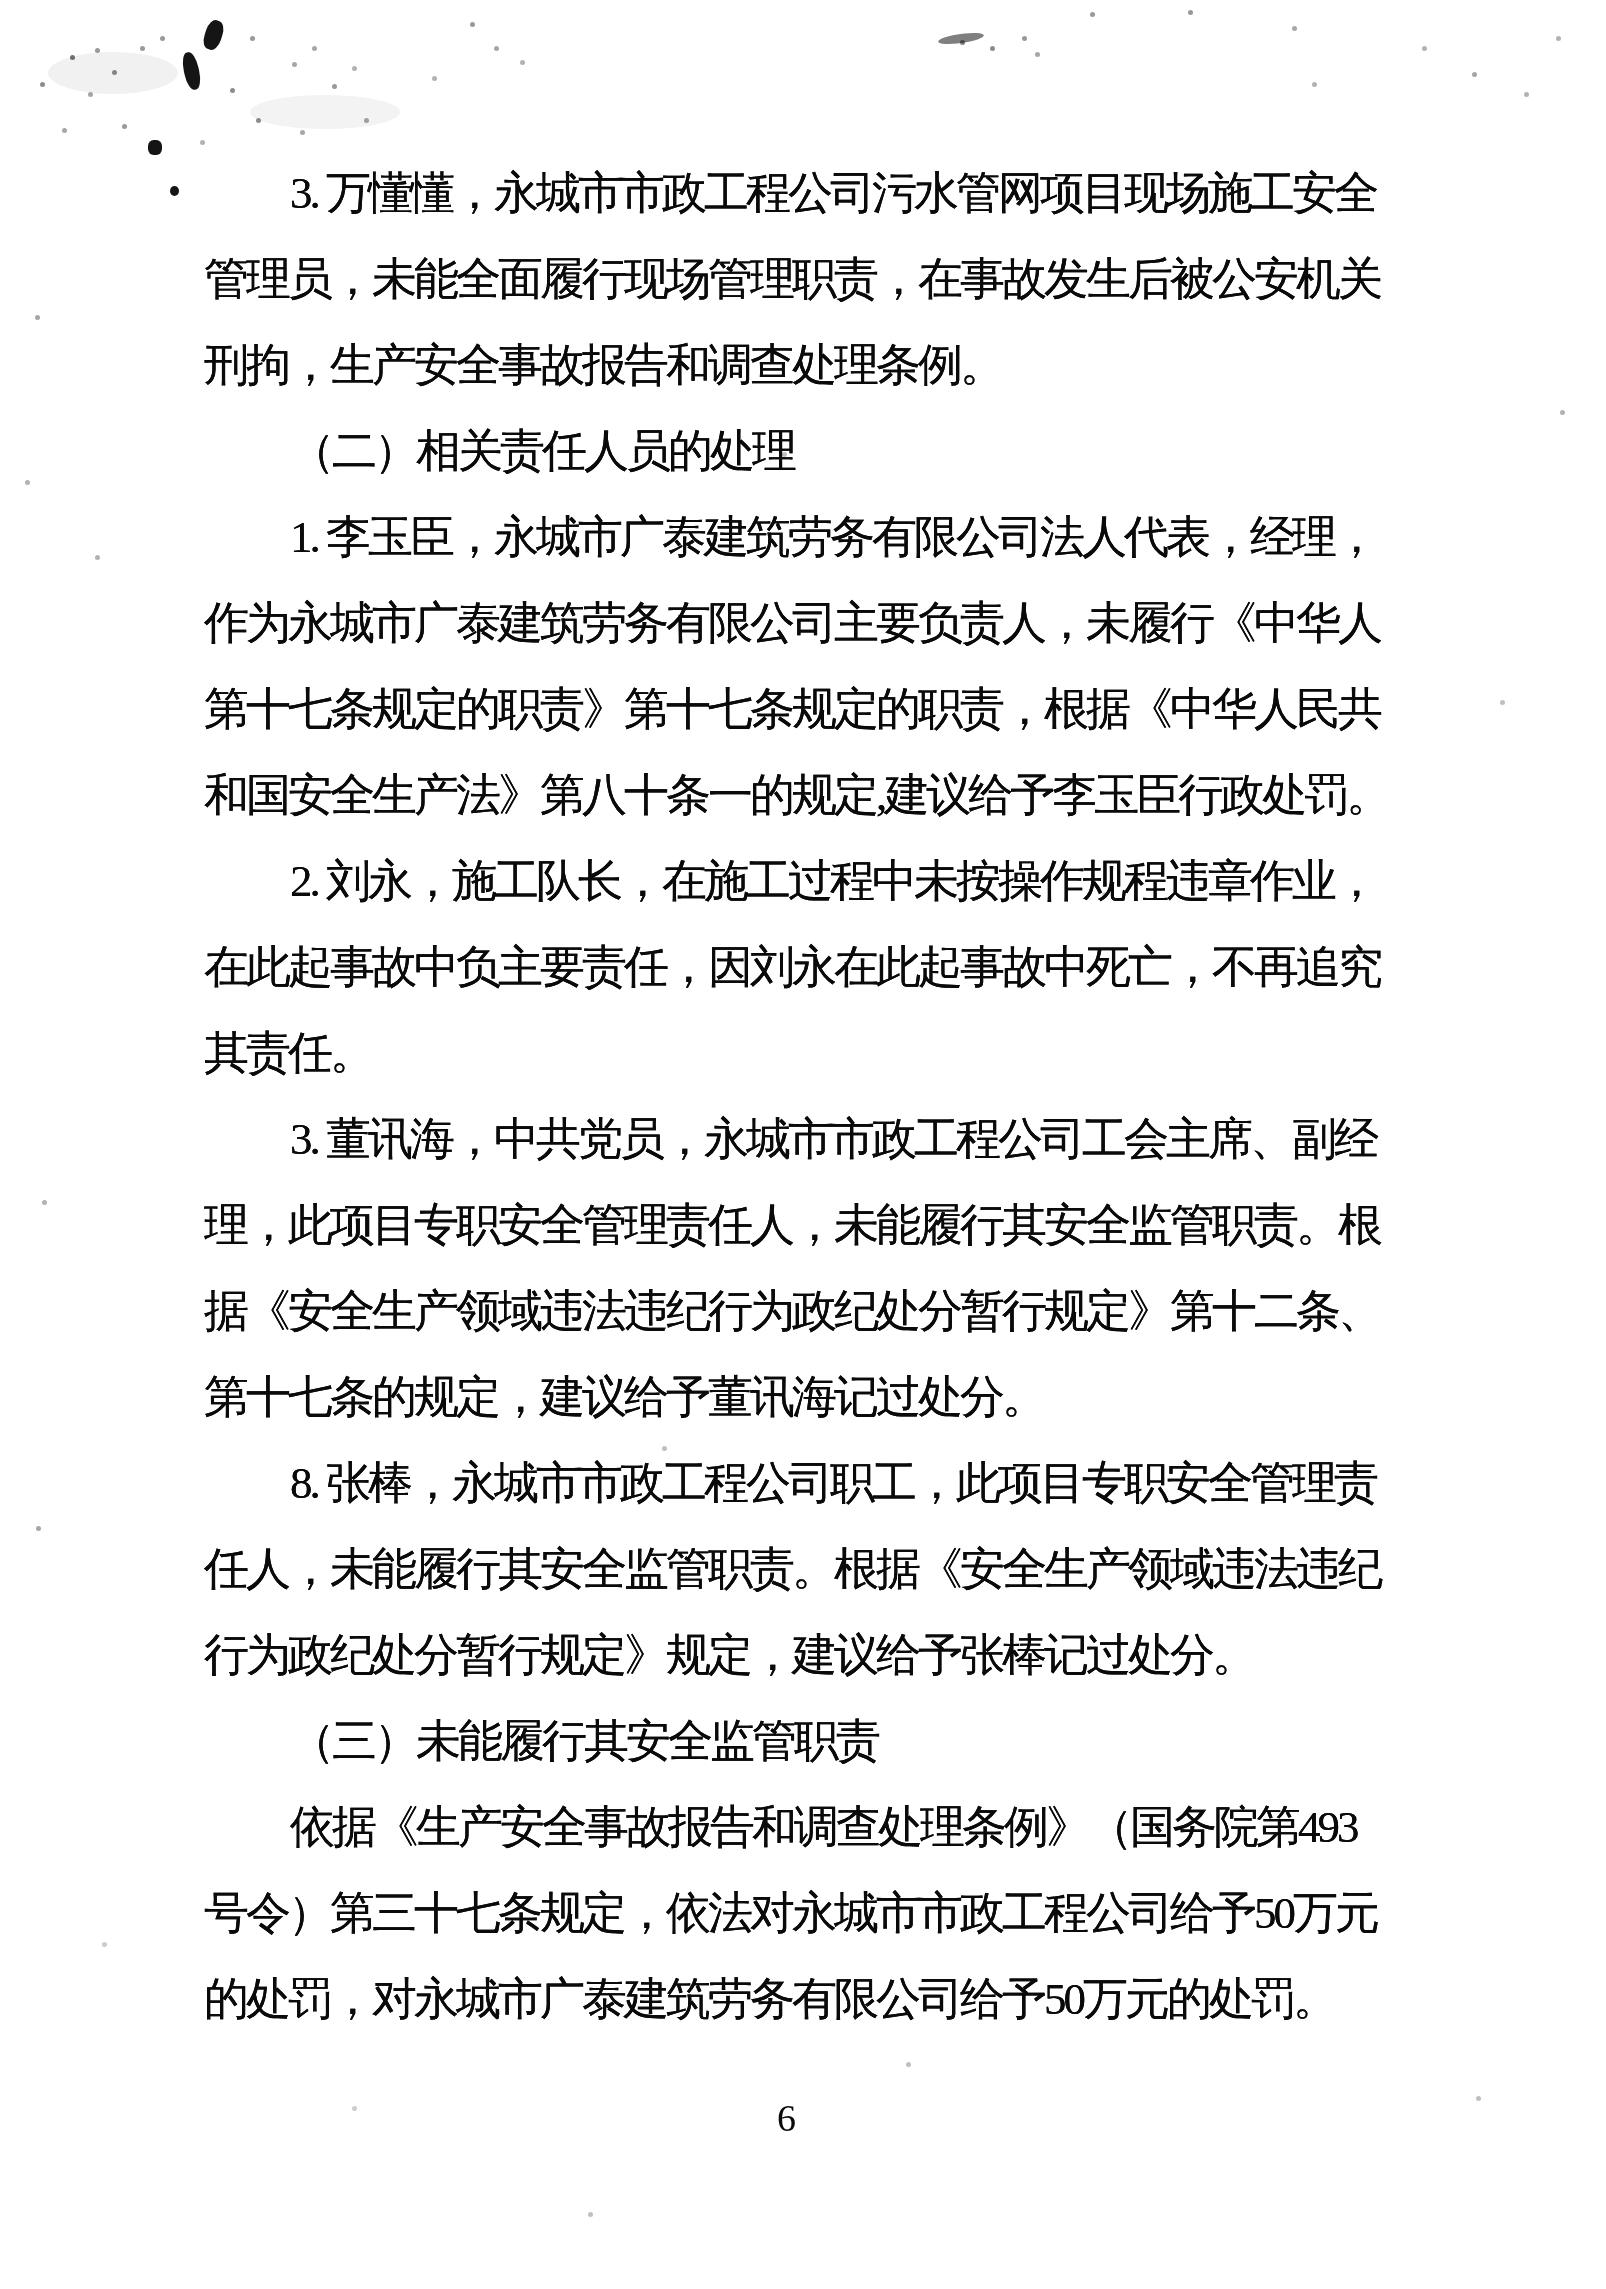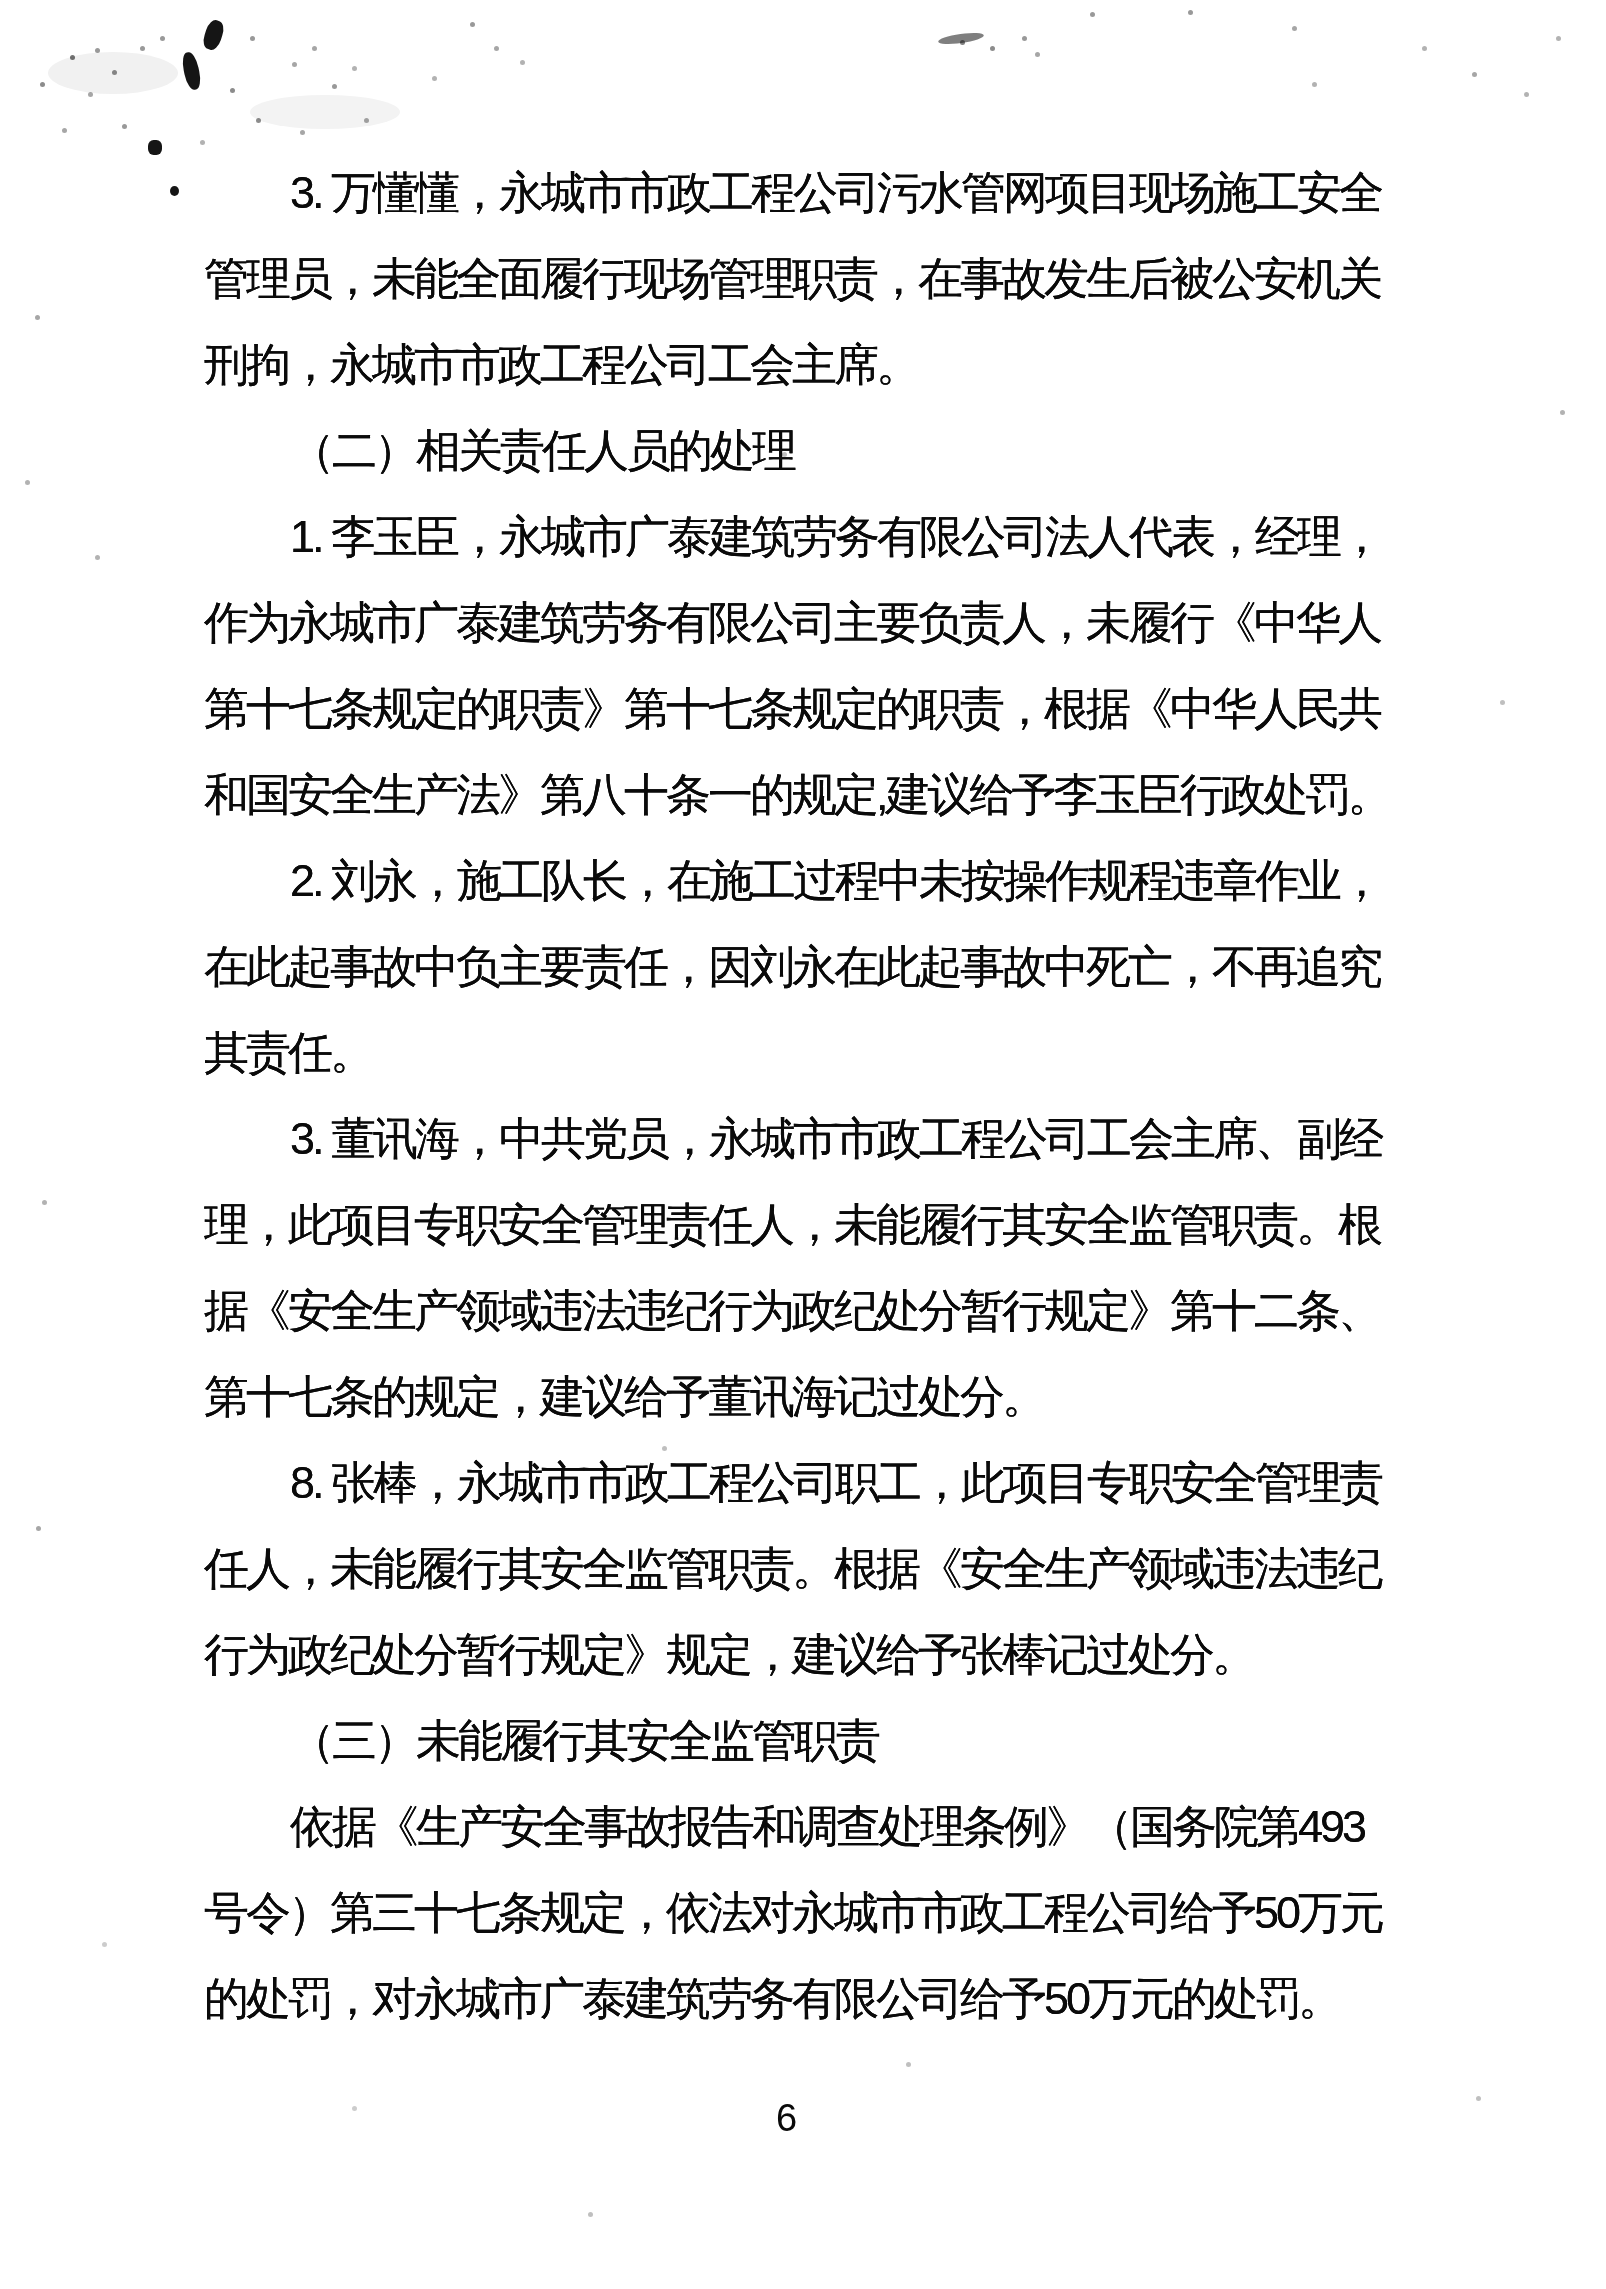--- a/index.html
+++ b/index.html
@@ -2,21 +2,21 @@
 <html><head>
 <meta charset="utf-8">
 <style>
   html,body{margin:0;padding:0;background:#e8e8e8;}
   .page{
     position:relative;
     width:1606px;
     height:2289px;
     background:#ffffff;
     overflow:hidden;
-    font-family:Liberation Sans, sans-serif;
+    font-family:Liberation Serif, serif;
     color:#0a0a0a;
   }
   .text-block{
     position:absolute;
     left:204px;
     top:150px;
     width:1210px;
   }
   .line{
     height:86px;
@@ -88,21 +88,21 @@
   <div class="speck blob2"></div>
   <div class="speck blob3"></div>
   <div class="speck blob4"></div>
   <div class="speck smudge-right"></div>
   <div class="speck smudge-left"></div>
   <div class="speck smudge-left2"></div>
 
   <div class="text-block">
     <div class="line indent">3. 万懂懂，永城市市政工程公司污水管网项目现场施工安全</div>
     <div class="line">管理员，未能全面履行现场管理职责，在事故发生后被公安机关</div>
-    <div class="line">刑拘，永城市市政工程公司工会主席。</div>
+    <div class="line">刑拘，生产安全事故报告和调查处理条例。</div>
     <div class="line indent">（二）相关责任人员的处理</div>
     <div class="line indent">1. 李玉臣，永城市广泰建筑劳务有限公司法人代表，经理，</div>
     <div class="line">作为永城市广泰建筑劳务有限公司主要负责人，未履行《中华人</div>
     <div class="line">第十七条规定的职责》第十七条规定的职责，根据《中华人民共</div>
     <div class="line">和国安全生产法》第八十条一的规定,建议给予李玉臣行政处罚。</div>
     <div class="line indent">2. 刘永，施工队长，在施工过程中未按操作规程违章作业，</div>
     <div class="line">在此起事故中负主要责任，因刘永在此起事故中死亡，不再追究</div>
     <div class="line">其责任。</div>
     <div class="line indent">3. 董讯海，中共党员，永城市市政工程公司工会主席、副经</div>
     <div class="line">理，此项目专职安全管理责任人，未能履行其安全监管职责。根</div>

